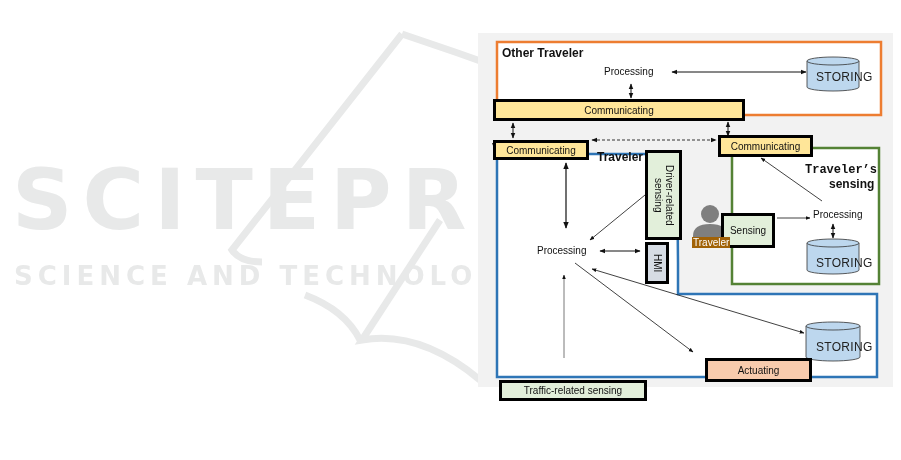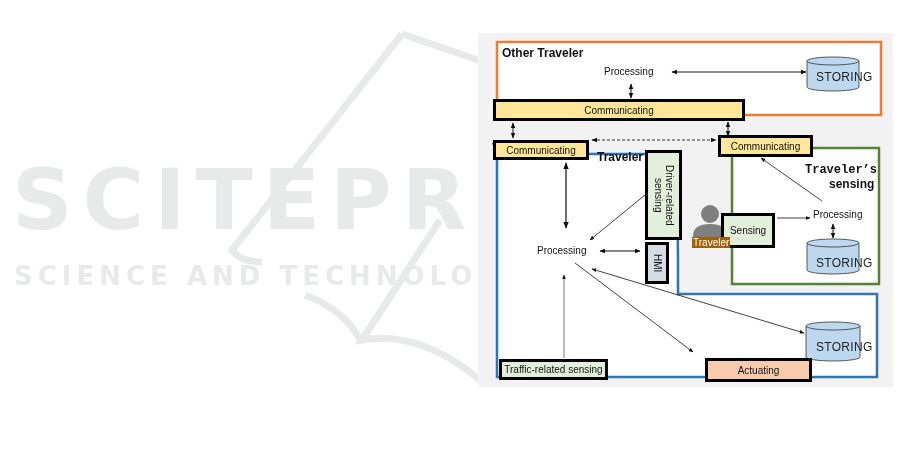--- a/index.html
+++ b/index.html
@@ -87,21 +87,21 @@
 <div class="cyl-text" style="left:816px; top:70px;">STORING</div>
 <div class="box yellow" style="left:493px; top:99px; width:252px; height:22px;">Communicating</div>
 
 <div class="lbl" style="left:492px; top:142px;">V2X</div>
 
 <div class="box yellow" style="left:493px; top:140px; width:96px; height:20px;">Communicating</div>
 <div class="title" style="left:597px; top:150px;">Traveler</div>
 <div class="box green vert" style="left:645px; top:150px; width:37px; height:90px; line-height:11px; text-align:center;">Driver-related sensing</div>
 <div class="box gray vert" style="left:645px; top:242px; width:24px; height:42px;">HMI</div>
 <div class="lbl" style="left:537px; top:245px;">Processing</div>
-<div class="box green" style="left:499px; top:359px; width:109px; height:21px;">Traffic-related sensing</div>
+<div class="box green" style="left:499px; top:380px; width:148px; height:21px;">Traffic-related sensing</div>
 <div class="box orange" style="left:661px; top:358px; width:107px; height:24px;margin-left:44px;">Actuating</div>
 <div class="cyl-text" style="left:816px; top:340px;">STORING</div>
 
 <div class="box yellow" style="left:718px; top:135px; width:95px; height:22px;">Communicating</div>
 <div class="title" style="left:805px; top:163px; text-align:right;font-family:Liberation Mono, monospace;">Traveler’s</div>
 <div class="title" style="left:829px; top:177px; text-align:right;">sensing</div>
 <div class="box green" style="left:721px; top:213px; width:54px; height:35px;">Sensing</div>
 <div class="lbl" style="left:813px; top:209px;">Processing</div>
 <div class="cyl-text" style="left:816px; top:256px;">STORING</div>
 <div class="lbl" style="left:692px; top:237px; color:#ffffff; background:#a16207; padding:0 1px; font-size:10px;">Traveler</div>

